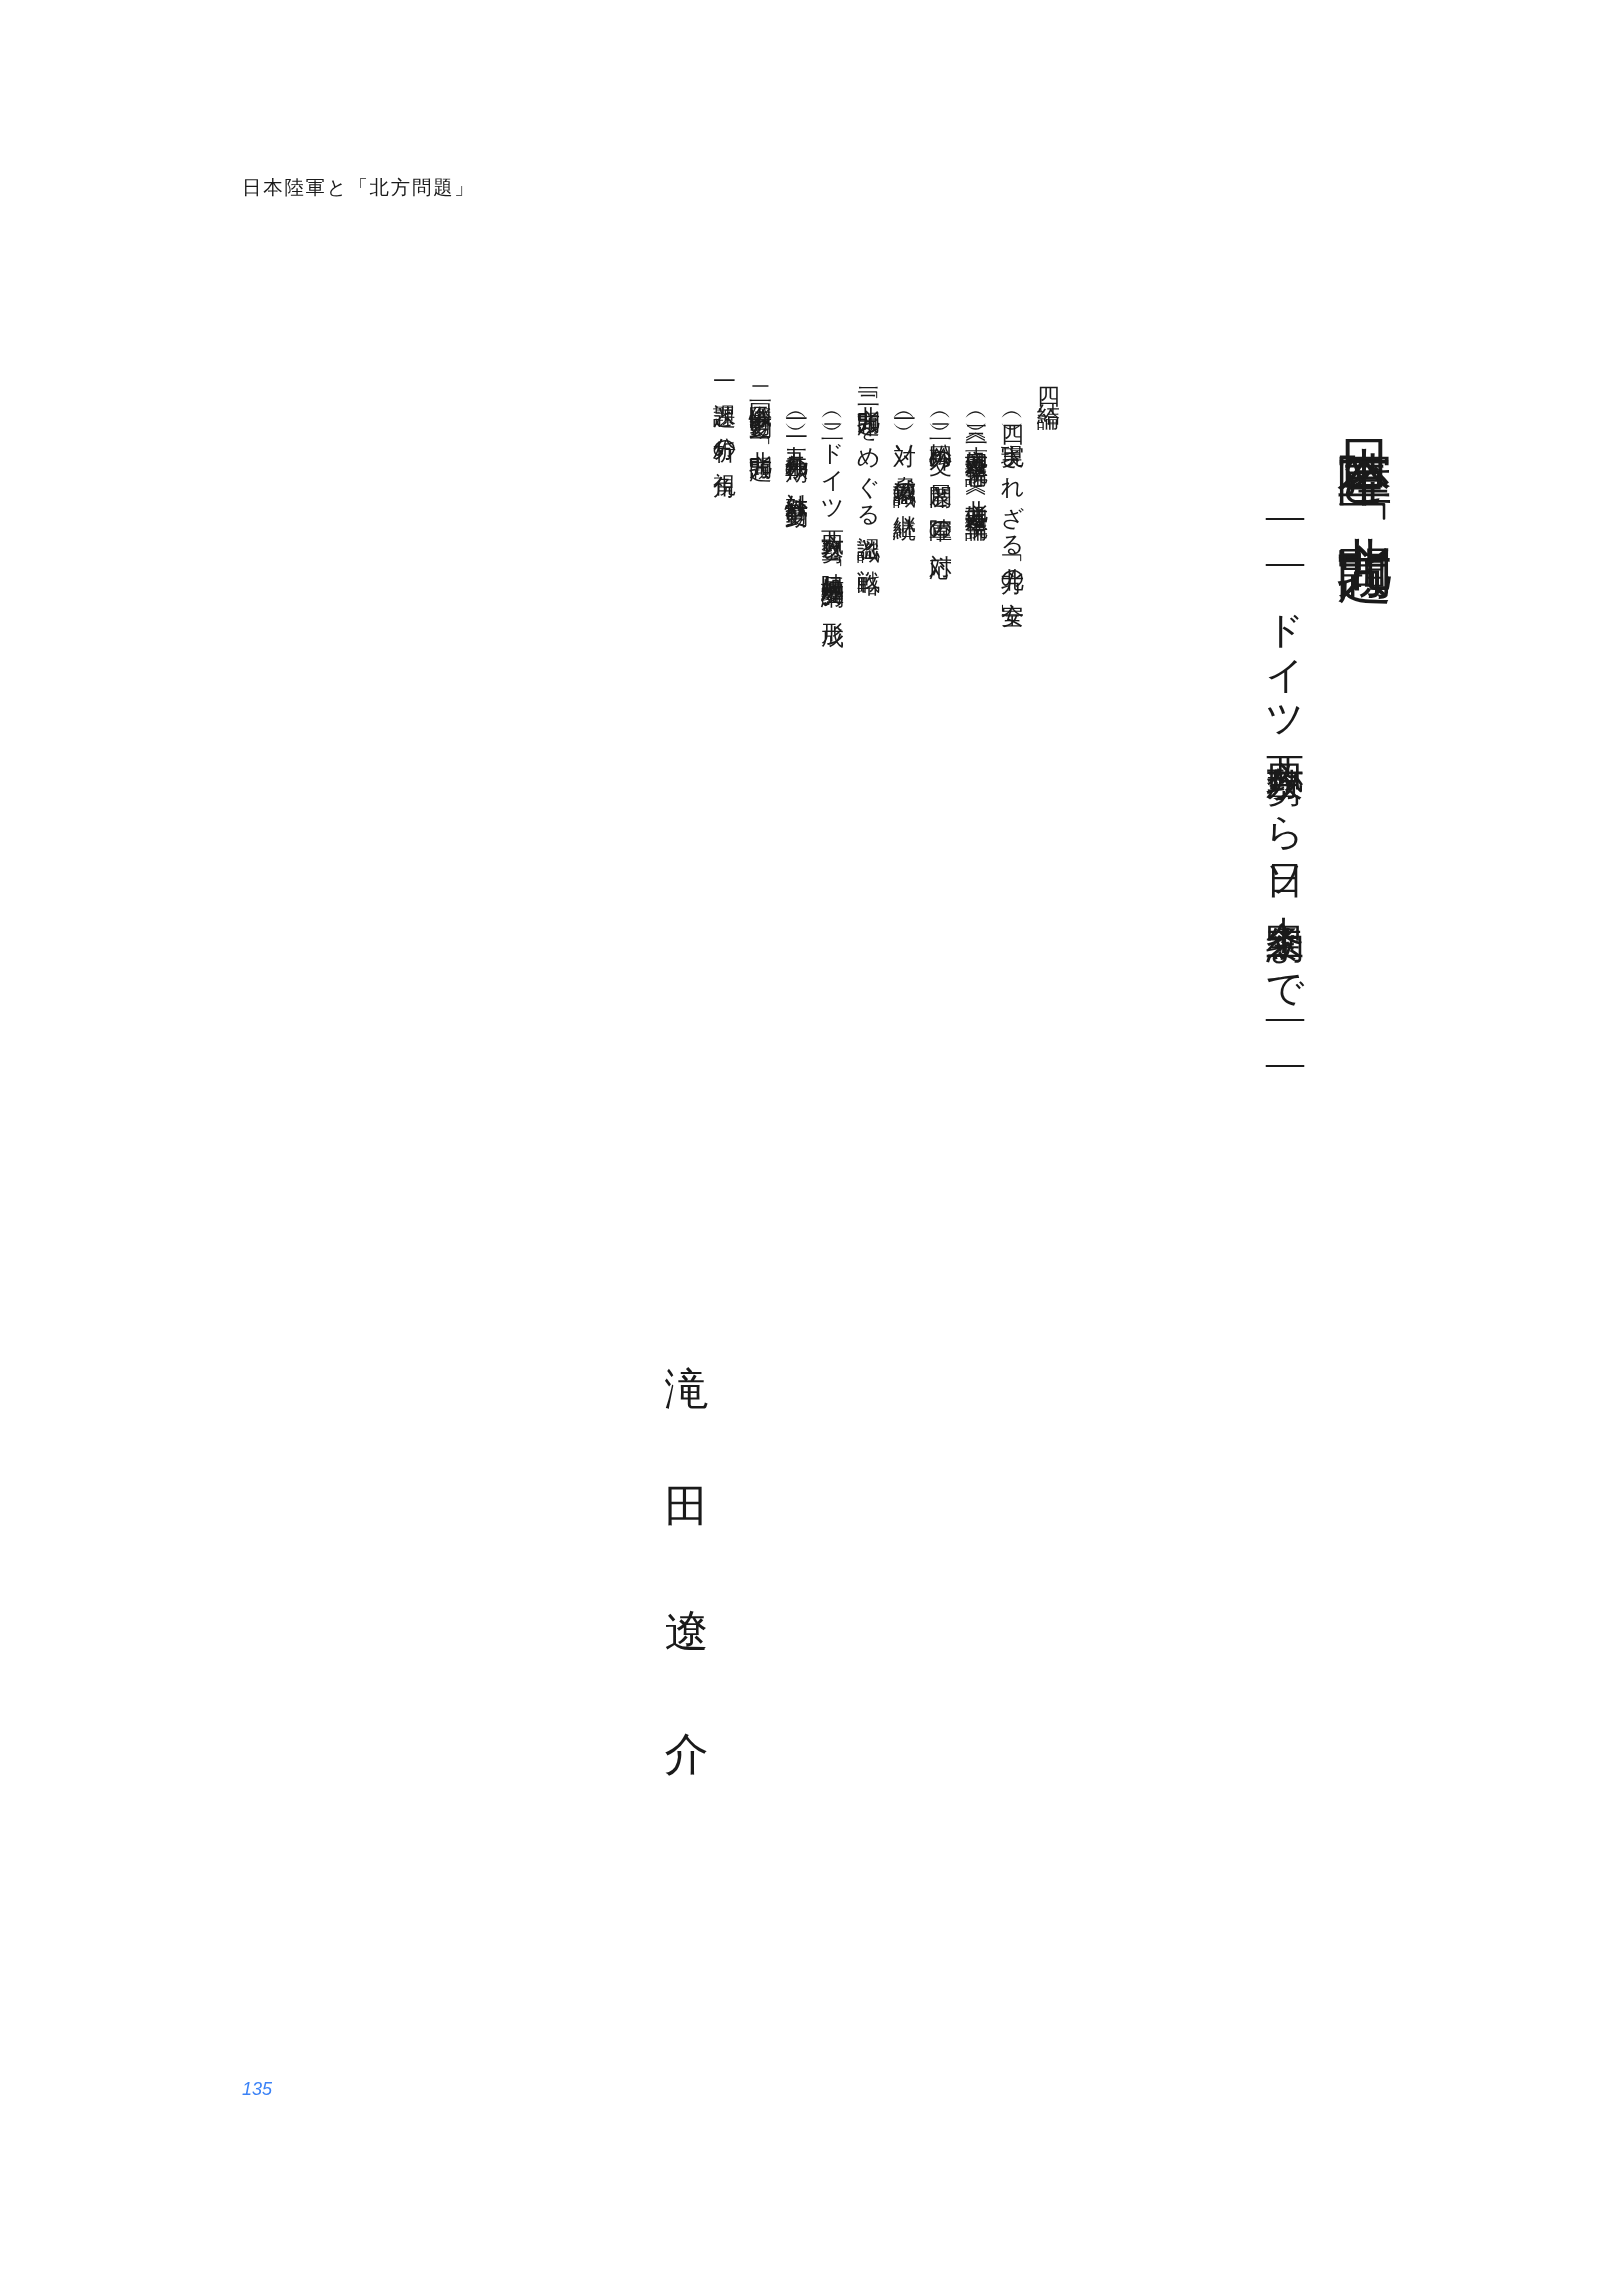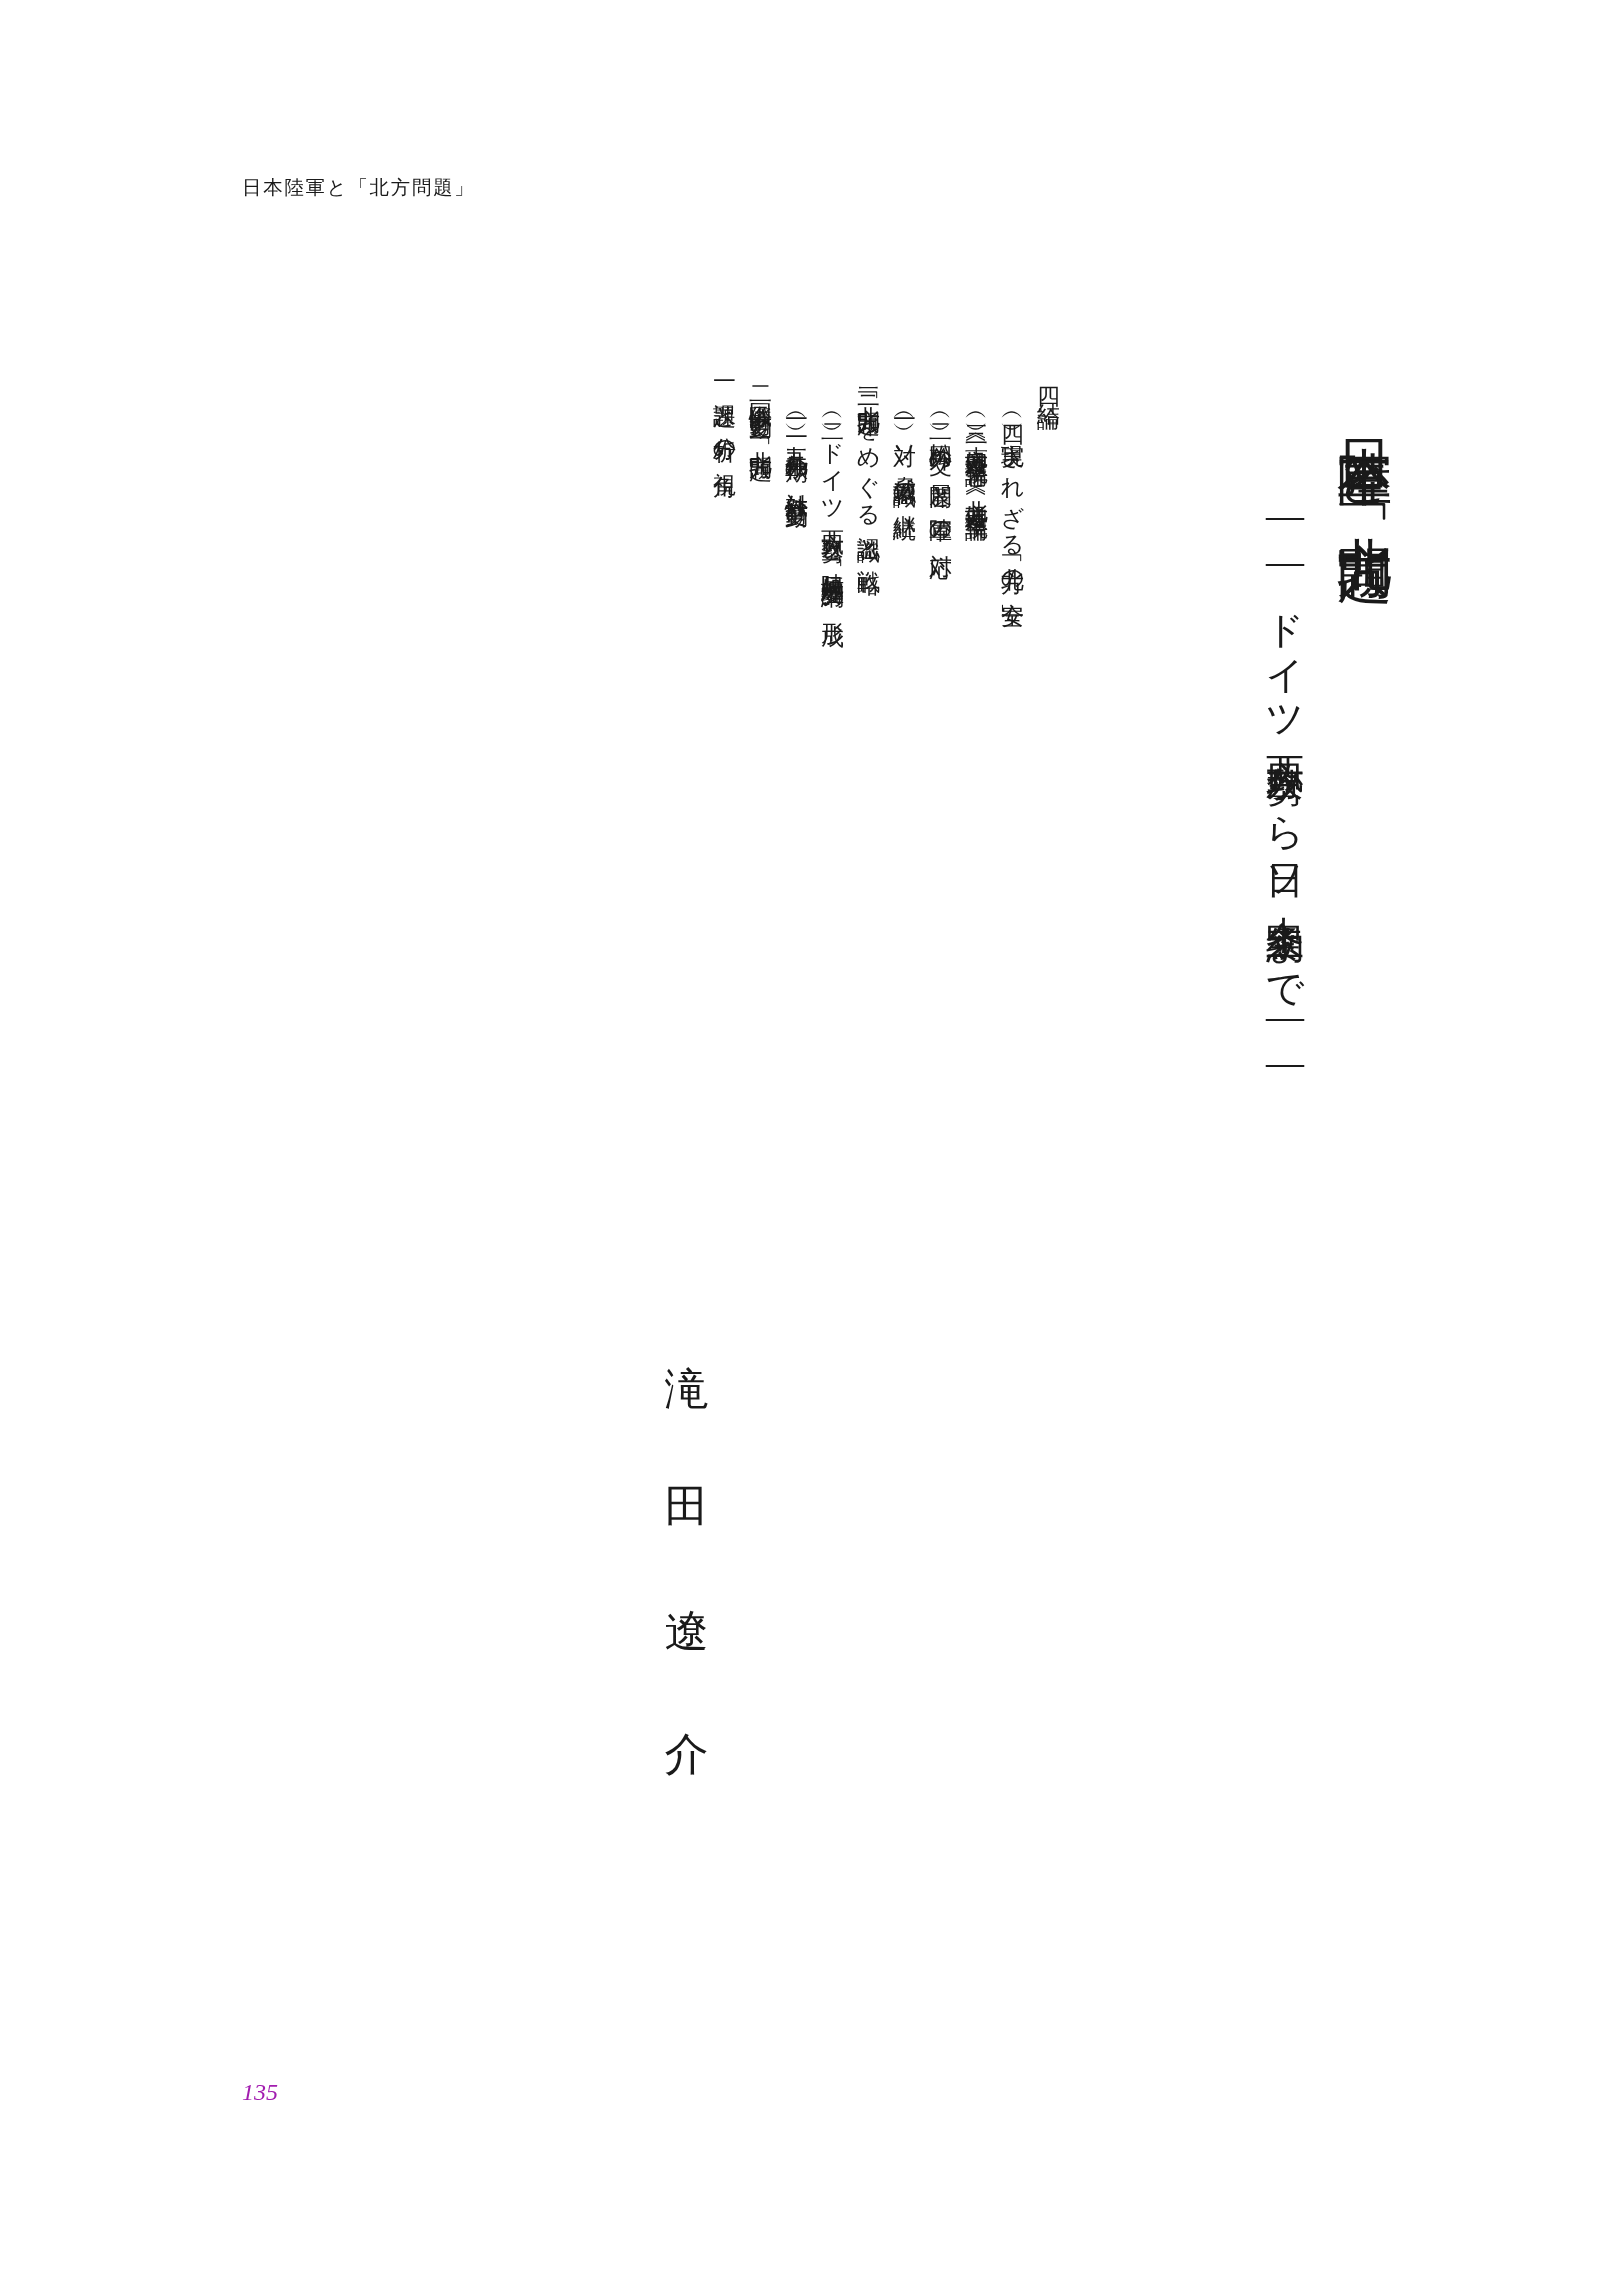--- a/index.html
+++ b/index.html
@@ -26,24 +26,24 @@
     letter-spacing: 1.8px;
     color: #1a1a1a;
     white-space: nowrap;
   }
 
   
   .folio {
     position: absolute;
     left: 242px;
     top: 2079px;
-    font-size: 24px;
+    font-size: 18px;
     font-style: italic;
-    font-family: Liberation Serif, serif;
-    color: #a21caf;
+    font-family: Liberation Sans, sans-serif;
+    color: #3b82f6;
   }
 
   
   .vtext {
     writing-mode: vertical-rl;
     text-orientation: upright;
     -webkit-writing-mode: vertical-rl;
     white-space: nowrap;
   }
 

